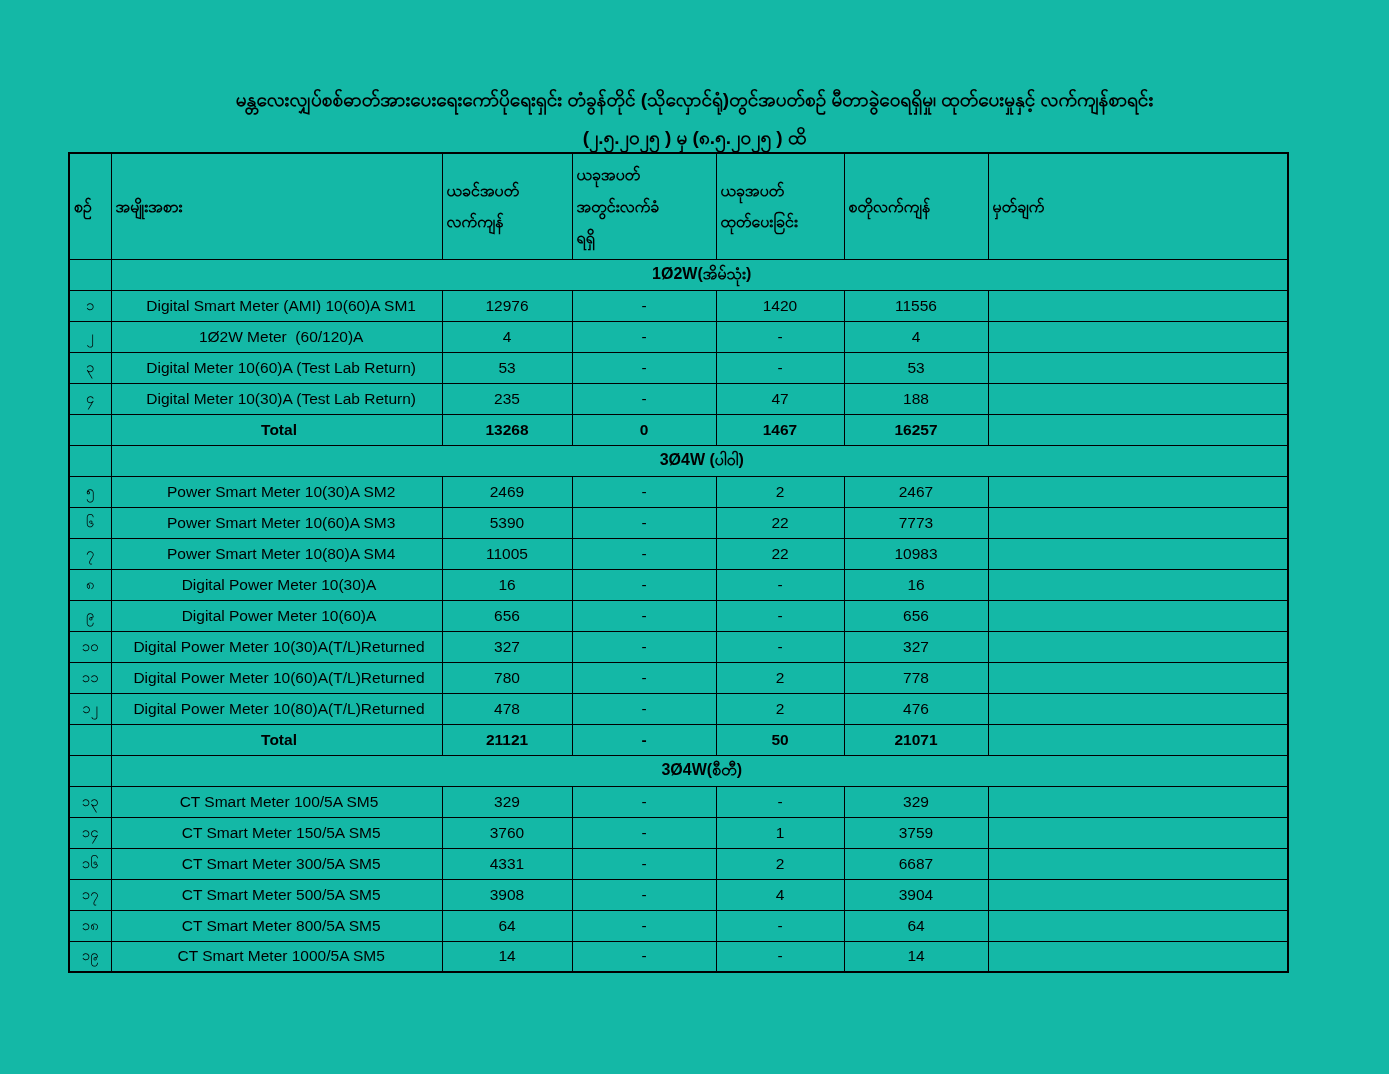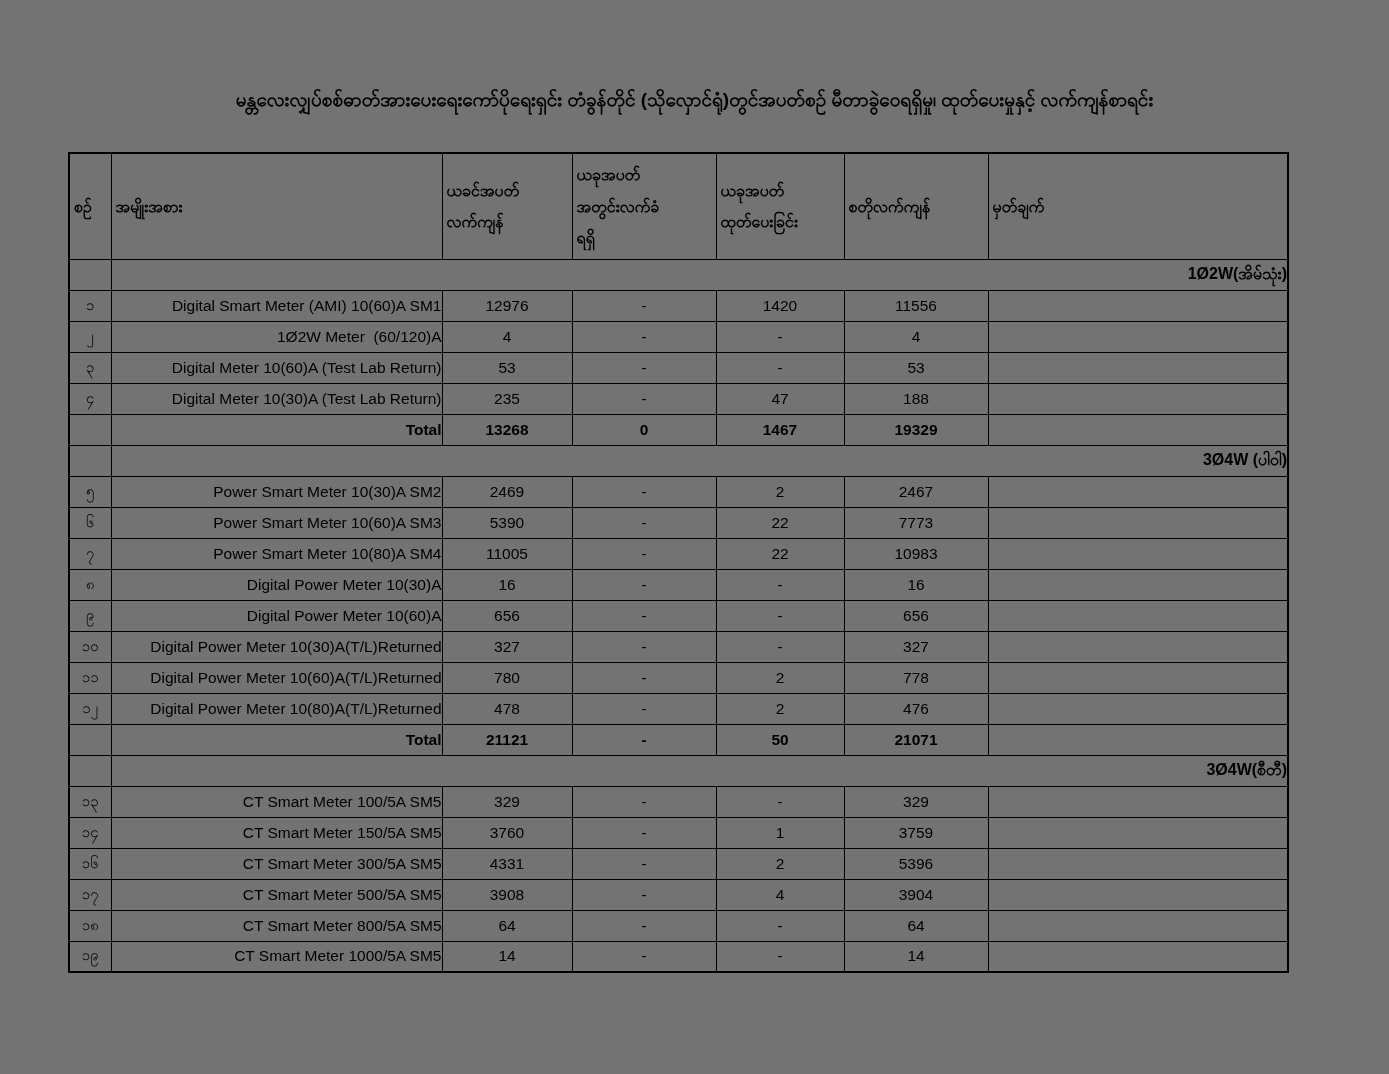--- a/index.html
+++ b/index.html
@@ -1,21 +1,21 @@
 <!DOCTYPE html>
 <html><head>
 <meta charset="utf-8">
 <style>
   * { margin: 0; padding: 0; box-sizing: border-box; }
   html, body { background: #ffffff; }
   .page {
     position: relative;
     width: 1389px;
     height: 1074px;
-    background: #737373;
+    background: #14b8a6;
     color: #000000;
     font-family: "Liberation Sans", "DejaVu Sans", sans-serif;
     overflow: hidden;
   }
   .title-line {
     position: absolute;
     left: 0;
     width: 100%;
     text-align: center;
     font-weight: bold;
@@ -43,32 +43,33 @@
   th {
     font-weight: bold;
     text-align: left;
     font-size: 16px;
     line-height: 1.95;
     white-space: pre-line;
     padding: 0 4px;
   }
   tbody tr { height: 31px; }
   td.c-no   { text-align: center; font-size: 15px; }
-  td.c-type { text-align: right; padding-left: 5px; font-size: 15.5px; white-space: pre; }
+  td.c-type { text-align: center; padding-left: 5px; font-size: 15.5px; white-space: pre; }
   td.c-num  { text-align: center; font-size: 15.5px; }
   td.c-remark { }
   tr.section-row td.c-type { font-weight: bold; font-size: 16px; }
   tr.total-row td { font-weight: bold; }
 </style>
 </head>
 <body>
 
 <div class="page">
 
   <div class="title-line l1">မန္တလေးလျှပ်စစ်ဓာတ်အားပေးရေးကော်ပိုရေးရှင်း တံခွန်တိုင် (သိုလှောင်ရုံ)တွင်အပတ်စဉ် မီတာခွဲဝေရရှိမှု၊ ထုတ်ပေးမှုနှင့် လက်ကျန်စာရင်း</div>
+  <div class="title-line l2">(၂.၅.၂၀၂၅ ) မှ (၈.၅.၂၀၂၅ ) ထိ</div>
 
   <table class="meters">
     <colgroup>
       <col style="width:42px">
       <col style="width:331px">
       <col style="width:130px">
       <col style="width:144px">
       <col style="width:128px">
       <col style="width:144px">
       <col>
@@ -128,21 +129,21 @@
           <td class="c-num">47</td>
           <td class="c-num">188</td>
           <td class="c-remark"></td>
         </tr>
         <tr class="total-row">
           <td class="c-no"></td>
           <td class="c-type">Total</td>
           <td class="c-num">13268</td>
           <td class="c-num">0</td>
           <td class="c-num">1467</td>
-          <td class="c-num">19329</td>
+          <td class="c-num">16257</td>
           <td class="c-remark"></td>
         </tr>
         <tr class="section-row">
           <td class="c-no"></td>
           <td class="c-type" colspan="6">3Ø4W (ပါဝါ)</td>
         </tr>
         <tr>
           <td class="c-no">၅</td>
           <td class="c-type"> Power Smart Meter 10(30)A SM2</td>
           <td class="c-num">2469</td>
@@ -244,21 +245,21 @@
           <td class="c-num">1</td>
           <td class="c-num">3759</td>
           <td class="c-remark"></td>
         </tr>
         <tr>
           <td class="c-no">၁၆</td>
           <td class="c-type"> CT Smart Meter 300/5A SM5</td>
           <td class="c-num">4331</td>
           <td class="c-num">-</td>
           <td class="c-num">2</td>
-          <td class="c-num">5396</td>
+          <td class="c-num">6687</td>
           <td class="c-remark"></td>
         </tr>
         <tr>
           <td class="c-no">၁၇</td>
           <td class="c-type"> CT Smart Meter 500/5A SM5</td>
           <td class="c-num">3908</td>
           <td class="c-num">-</td>
           <td class="c-num">4</td>
           <td class="c-num">3904</td>
           <td class="c-remark"></td>

